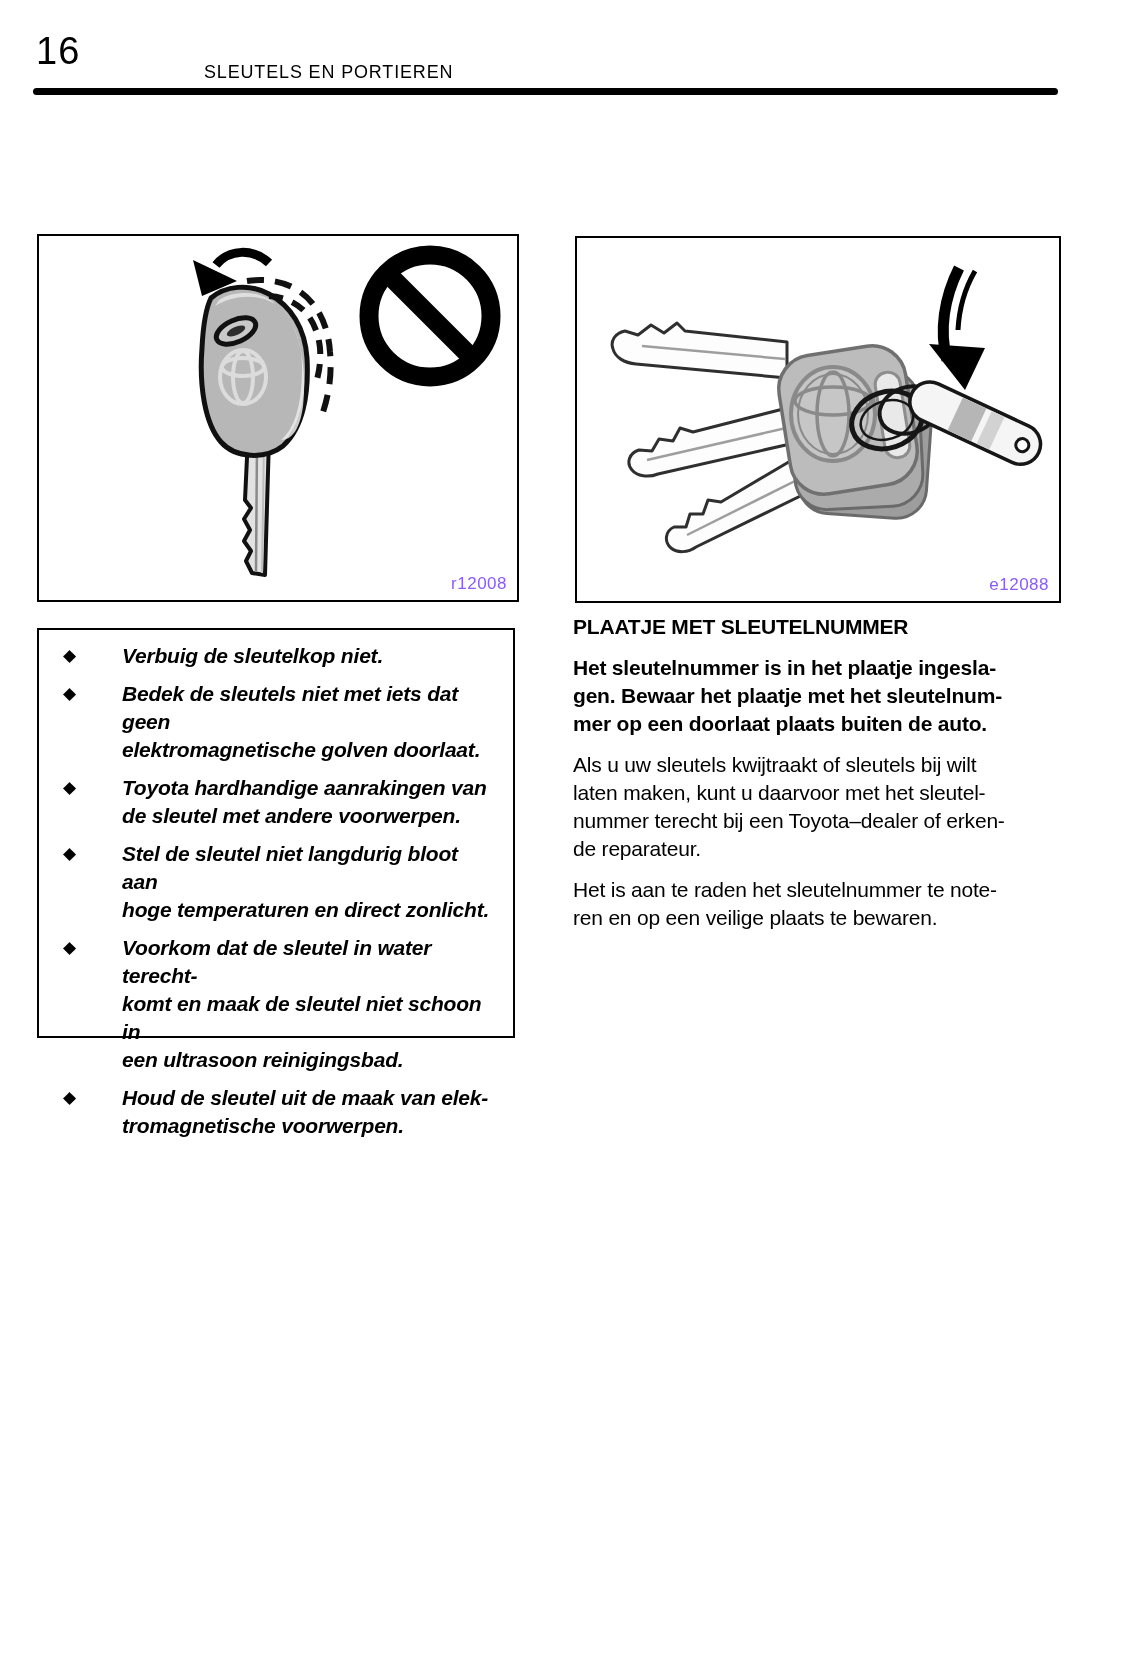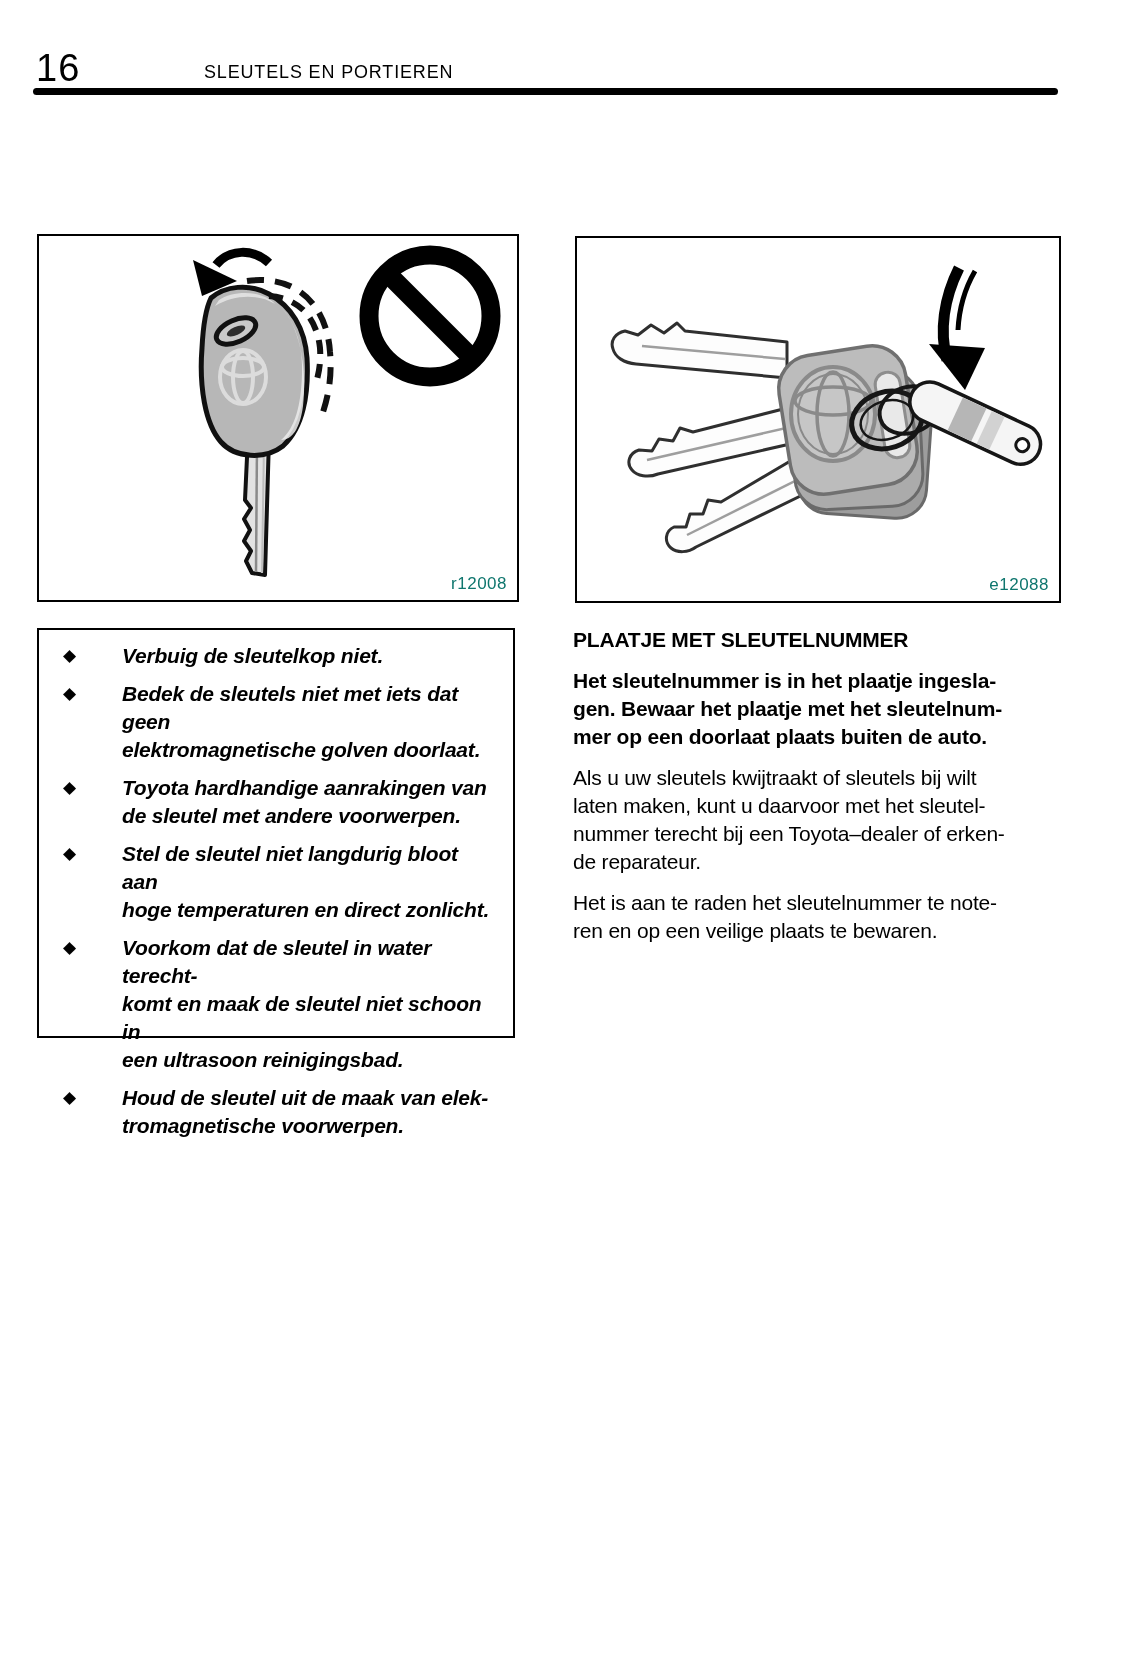--- a/index.html
+++ b/index.html
@@ -2,40 +2,40 @@
 <html><head>
 <meta charset="utf-8">
 <style>
   html,body{margin:0;padding:0;background:#888;}
   .page{
     position:relative;width:1142px;height:1654px;background:#ffffff;
     font-family:"Liberation Sans",sans-serif;color:#000;overflow:hidden;
     margin:0 auto;
   }
   
-  .page-number{position:absolute;left:36px;top:48px;font-size:38px;line-height:40px;letter-spacing:1px;}
+  .page-number{position:absolute;left:36px;top:31px;font-size:38px;line-height:40px;letter-spacing:1px;}
   .section-title{position:absolute;left:204px;top:61px;font-size:18.5px;line-height:22px;letter-spacing:0.9px;transform:scaleX(.97);transform-origin:left;}
   .header-rule{position:absolute;left:33px;top:88px;width:1025px;height:7px;background:#000;border-radius:4px;}
   
   .figure{position:absolute;border:2px solid #000;background:#fff;}
   .figure-left{left:37px;top:234px;width:478px;height:364px;}
   .figure-right{left:575px;top:236px;width:462px;height:363px;padding-left:20px;}
   .figure svg{position:absolute;left:0;top:0;width:100%;height:100%;}
-  .figure-label{position:absolute;right:10px;bottom:6px;font-size:17px;color:#0f766e;letter-spacing:0.5px;}
+  .figure-label{position:absolute;right:10px;bottom:6px;font-size:17px;color:#8b5cf6;letter-spacing:0.5px;}
   
   .caution-box{
     position:absolute;left:37px;top:628px;width:478px;height:410px;
     border:2px solid #000;box-sizing:border-box;padding:12px 14px 0 24px;
   }
   .caution-list{list-style:none;margin:0;padding:0;}
   .caution-list li{display:flex;margin:0 0 10px 0;}
   .bullet{flex:none;width:23px;font-size:17px;line-height:28px;font-style:normal;}
   .btxt{flex:1;white-space:pre-line;font-size:21px;line-height:28px;font-weight:bold;font-style:italic;letter-spacing:-0.2px;margin-left:36px;}
   
-  .main-col{position:absolute;left:573px;top:627px;width:500px;}
+  .main-col{position:absolute;left:573px;top:614px;width:500px;}
   .col-heading{font-size:21px;line-height:25px;font-weight:bold;margin:0 0 15px 0;letter-spacing:-0.2px;}
   .main-col p{margin:0 0 13px 0;font-size:21px;line-height:28px;white-space:pre-line;letter-spacing:-0.2px;}
   .main-col p.bold{font-weight:bold;}
 </style>
 </head>
 <body>
 
 <div class="page">
 
   <div class="page-number">16</div>

